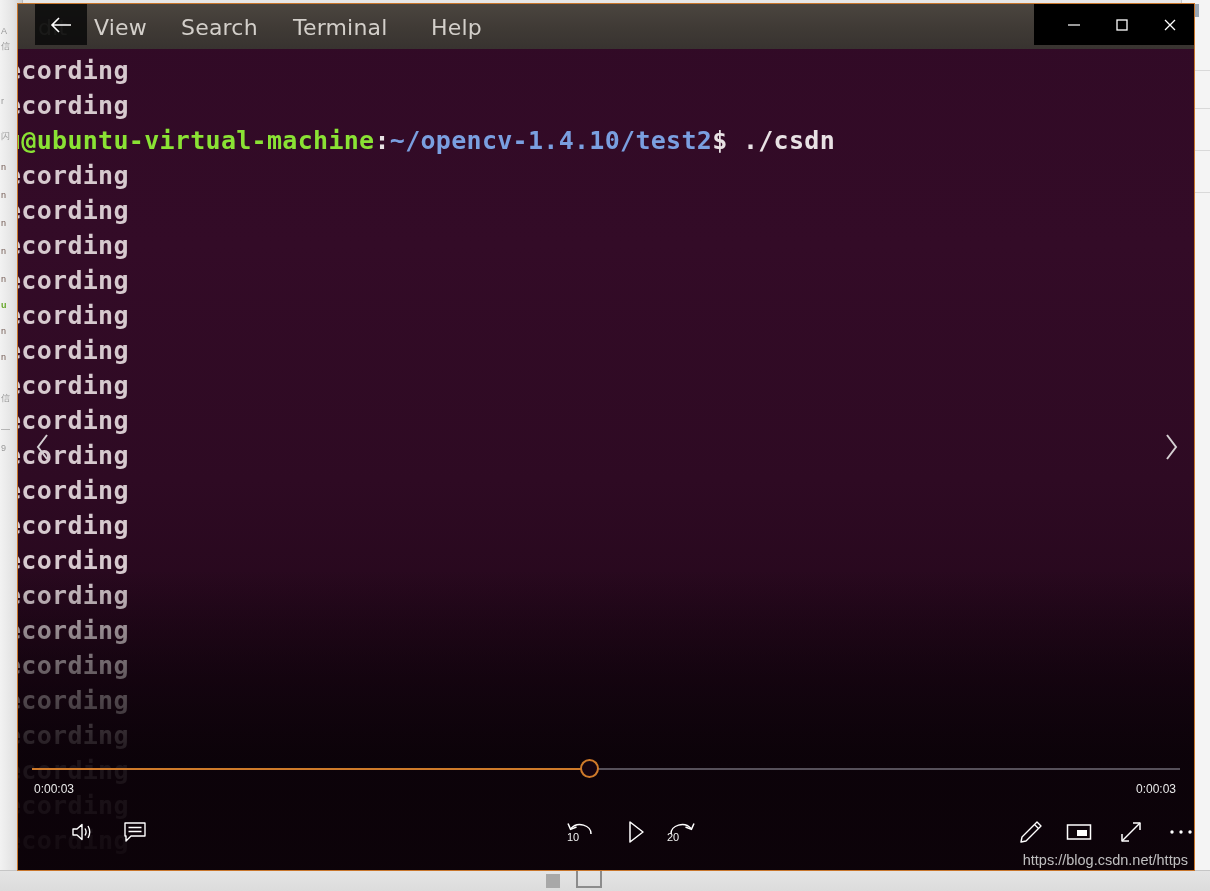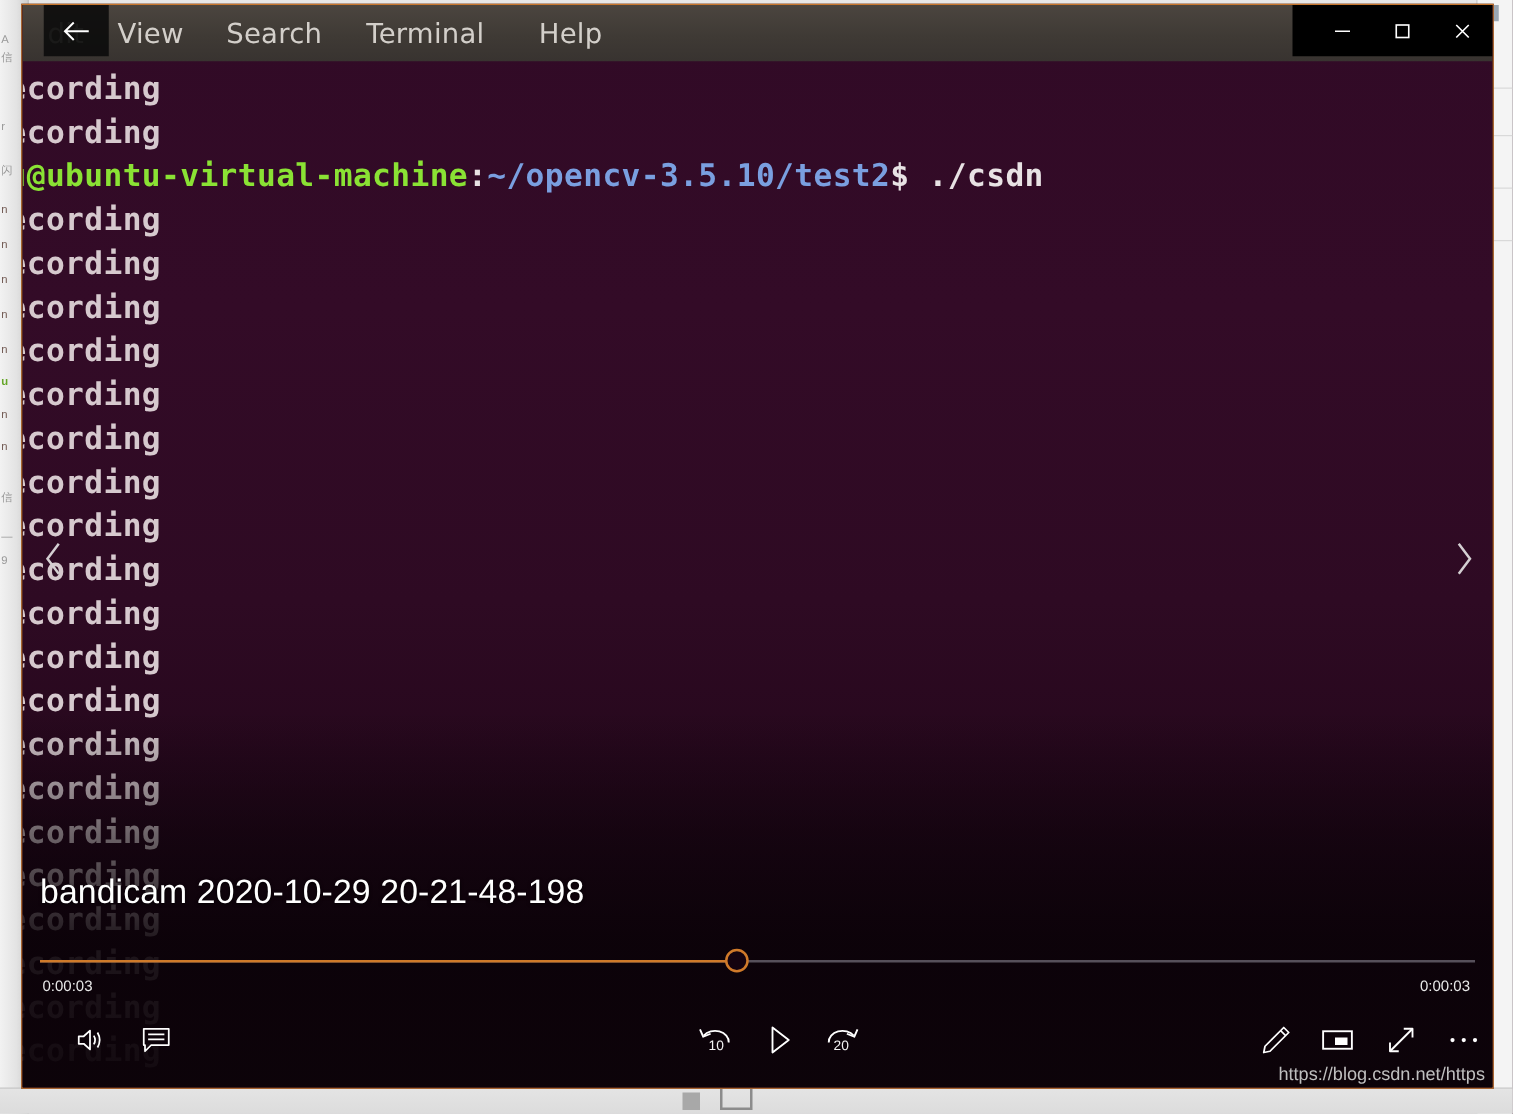--- a/index.html
+++ b/index.html
@@ -148,21 +148,21 @@
     transform:translateX(-9px);
   }
 
   .t-left{position:absolute;left:16px;bottom:74px;z-index:15;color:#e9e9e9;font-size:12px;}
   .t-right{position:absolute;right:18px;bottom:74px;z-index:15;color:#e9e9e9;font-size:12px;}
 
   
   .ctrl-bar{position:absolute;left:0;right:0;bottom:10px;height:56px;z-index:16;}
   .cb{
     position:absolute;top:6px;width:46px;height:44px;
-    display:flex;align-items:center;justify-content:center;
+    display:flex;align-items:center;justify-content:flex-end;
   }
   .cb svg{display:block;}
   .cb .num{
     position:absolute;left:0;right:0;top:21px;text-align:center;
     font-size:11px;color:#f2f2f2;font-family:"Liberation Sans",sans-serif;
   }
 
   
   .csdn{
     position:absolute;right:6px;bottom:2px;z-index:19;
@@ -219,21 +219,21 @@
       <div class="mi" style="left:163px;">Search</div>
       <div class="mi" style="left:275px;">Terminal</div>
       <div class="mi" style="left:413px;">Help</div>
     </div>
 
 
     <div class="term-body">
       <div class="t-row" style="top:4px;">ecording</div>
       <div class="t-row" style="top:39px;">ecording</div>
 
-      <div class="t-row" style="top:74px;"><span class="grn">u@ubuntu-virtual-machine</span><span class="wht">:</span><span class="blu">~/opencv-3.5.10/test2</span><span class="wht">$</span><span class="wht"> ./csdn</span></div>
+      <div class="t-row" style="top:74px;"><span class="grn">u@ubuntu-virtual-machine</span><span class="wht">:</span><span class="blu">~/opencv-1.4.10/test2</span><span class="wht">$</span><span class="wht"> ./csdn</span></div>
 
       <div class="t-row" style="top:109px;">ecording</div>
       <div class="t-row" style="top:144px;">ecording</div>
       <div class="t-row" style="top:179px;">ecording</div>
       <div class="t-row" style="top:214px;">ecording</div>
       <div class="t-row" style="top:249px;">ecording</div>
       <div class="t-row" style="top:284px;">ecording</div>
       <div class="t-row" style="top:319px;">ecording</div>
       <div class="t-row" style="top:354px;">ecording</div>
       <div class="t-row" style="top:389px;">ecording</div>
@@ -281,21 +281,20 @@
     <svg width="20" height="32" viewBox="0 0 20 32">
       <path d="M14 4 L5 16 L14 28" fill="none" stroke="#d4cfd2" stroke-width="2"></path>
     </svg>
   </div>
   <div class="nav-arrow nav-next">
     <svg width="20" height="32" viewBox="0 0 20 32">
       <path d="M6 4 L15 16 L6 28" fill="none" stroke="#d4cfd2" stroke-width="2"></path>
     </svg>
   </div>
 
-  <div class="media-title">bandicam 2020-10-29 20-21-48-198</div>
 
   <div class="seek-wrap">
     <div class="seek-track"></div>
     <div class="seek-fill" id="seekFill" style="width: 48.5%;"></div>
     <div class="seek-thumb" id="seekThumb" style="left: 48.5%;"></div>
   </div>
   <div class="t-left">0:00:03</div>
   <div class="t-right">0:00:03</div>
 
   <div class="ctrl-bar">

